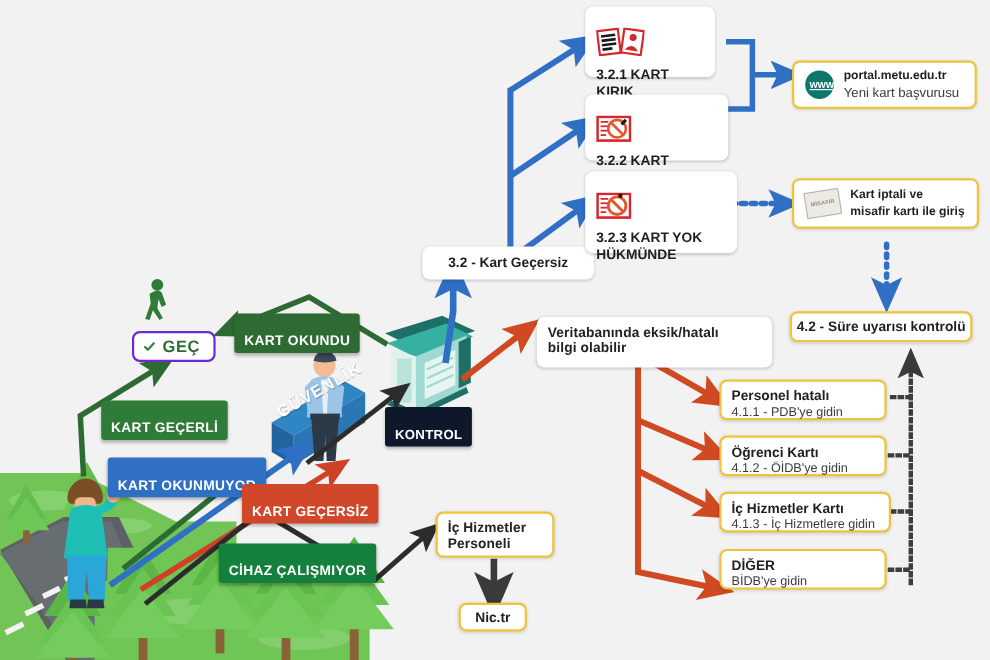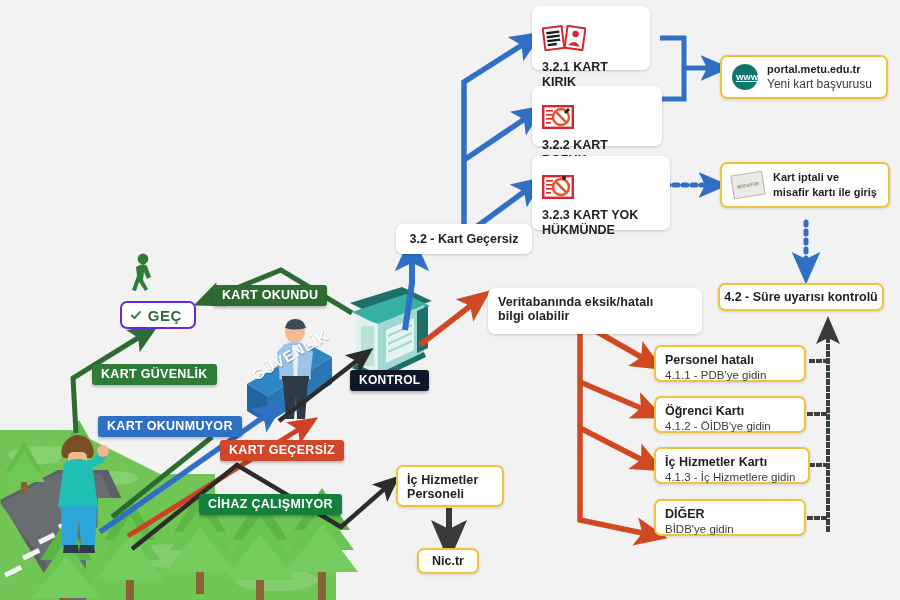--- a/index.html
+++ b/index.html
@@ -62,21 +62,21 @@
   .destcard .l1{font-weight:bold;font-size:12.5px;line-height:15px;color:#1f1f1f;}
   .destcard .l2{font-size:11.5px;line-height:15px;color:#3b3b3b;}
 
   
   .ribbon{
     position:absolute;
     color:#fff;
     font-weight:bold;
     font-size:12.5px;
     letter-spacing:.3px;
-    padding:3px 9px 4px 9px;
+    padding:18px 9px 4px 9px;
     border-radius:3px;
     white-space:nowrap;
     box-shadow:0 2px 3px rgba(0,0,0,.25);
     box-sizing:border-box;
   }
   .rb-green{background:#2d6b33;}
   .rb-green2{background:#2f7b38;}
   .rb-blue{background:#2f6fc4;}
   .rb-red{background:#d1472a;}
   .rb-dark{background:#15803d;}
@@ -309,36 +309,36 @@
 
   <div class="gecbox" style="left:120px;top:301px;width:76px;height:28px">
     <svg width="17" height="15" viewBox="0 0 17 15">
       <path d="M1.5,7.5 L6,12 L15.5,1.5" fill="none" stroke="#2f7b38" stroke-width="3.4" stroke-linecap="round" stroke-linejoin="round"></path>
     </svg>
     <span>GEÇ</span>
   </div>
 
   <div class="ribbon rb-green" style="left:213px;top:285px">KART OKUNDU</div>
 
-  <div class="ribbon rb-green2" style="left:92px;top:364px">KART GÜVENLİK</div>
+  <div class="ribbon rb-green2" style="left:92px;top:364px">KART GEÇERLİ</div>
 
   <div class="ribbon rb-blue" style="left:98px;top:416px">KART OKUNMUYOR</div>
 
   <div class="ribbon rb-red" style="left:220px;top:440px">KART GEÇERSİZ</div>
 
   <div class="ribbon rb-dark" style="left:199px;top:494px">CİHAZ ÇALIŞMIYOR</div>
 
   <div class="ribbon rb-kontrol" style="left:350px;top:370px">KONTROL</div>
 
   <div style="position:absolute;left:249px;top:369px;width:90px;height:26px;
               transform:rotate(-30deg);transform-origin:0 0;
               color:#fff;font-weight:bold;font-size:15px;letter-spacing:1px;
               text-shadow:0 1px 1px rgba(0,0,0,.3);">GÜVENLİK</div>
 
-  <div class="card pill" style="left:396px;top:224px;width:136px;height:30px">
+  <div class="card pill" style="left:384px;top:224px;width:156px;height:30px">
     <span>3.2 - Kart Geçersiz</span>
   </div>
 
   <div class="card stepcard" style="left:532px;top:6px;width:118px;height:64px">
     <svg width="44" height="26" viewBox="0 0 44 26">
       <g transform="rotate(-7 13 13)">
         <rect x="2" y="2" width="19" height="22" fill="#fff" stroke="#d8262f" stroke-width="2"></rect>
         <rect x="5" y="6" width="13" height="2.4" fill="#1a1a1a"></rect>
         <rect x="5" y="10" width="13" height="2.4" fill="#1a1a1a"></rect>
         <rect x="5" y="14" width="13" height="2.4" fill="#1a1a1a"></rect>

